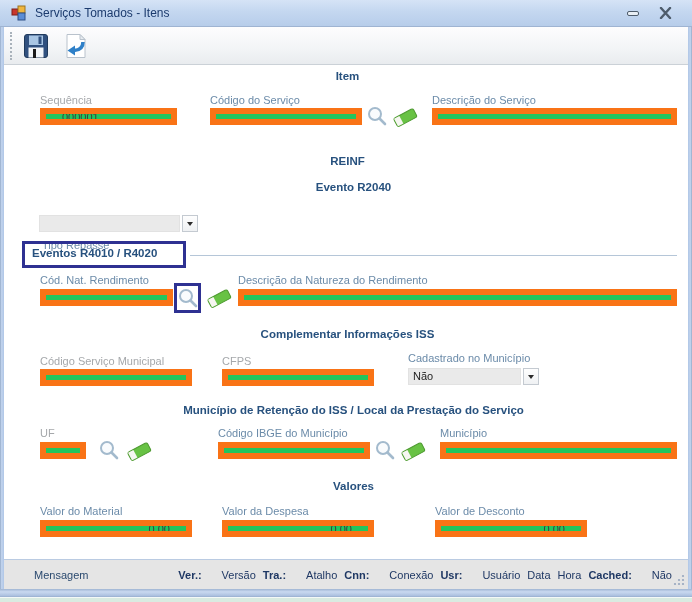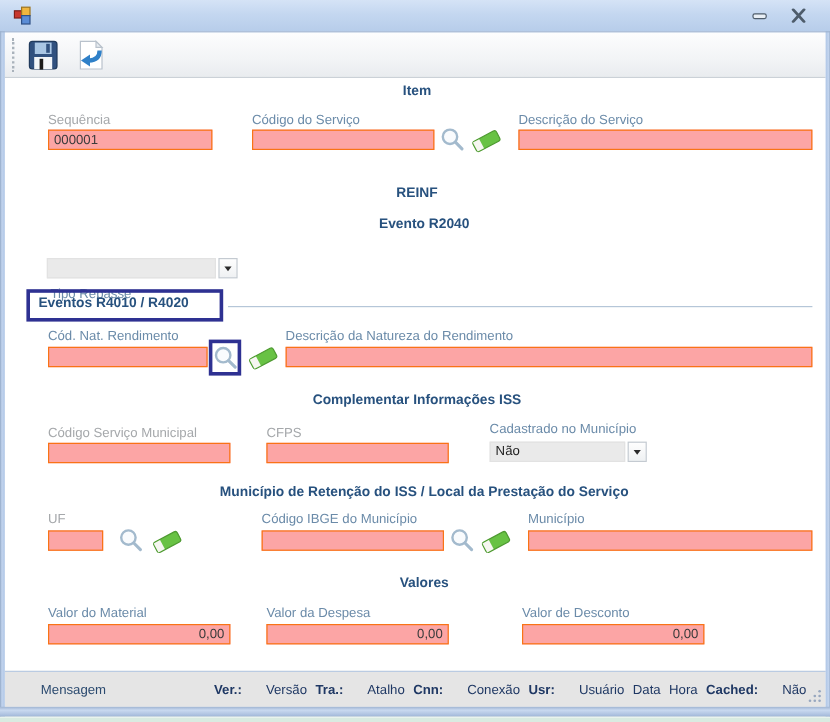--- a/index.html
+++ b/index.html
@@ -38,22 +38,22 @@
   .abs { position:absolute; }
 
   .hdr { font-size:11.5px; font-weight:bold; color:#27517E; white-space:nowrap; }
   .hline { flex:1; height:1px; background:#B5C6D8; margin-left:7px; margin-top:3px; }
   .hdr-row { display:flex; align-items:center;flex-direction:column; }
 
   .lbl { font-size:11px; white-space:nowrap; }
   .lbl-gray { color:#A5A8AB; }
   .lbl-blue { color:#6B8BA9; }
 
-  .tb-input { background:#fca5a5; border:1px solid #f97316; height:17px; font-size:11px;
-    color:#3C3C3C; font-family:"Liberation Sans",sans-serif; padding:0 4px; }
+  .tb-input { background:#22c55e; border:6px solid #f97316; height:17px; font-size:11px;
+    color:#3C3C3C; font-family:"Liberation Sans",sans-serif; padding:0 16px; }
   .tb-input.num { text-align:right; }
   .combo { background:#EAEAEA; border:1px solid #E2E2E2; height:17px; font-size:11px; color:#1E1E1E;
     padding:1px 4px 0 4px; }
   .combo-btn { height:17px; width:16px; background:linear-gradient(180deg,#FEFEFE,#EFF1F3);
     border:1px solid #C4CAD1; display:flex; align-items:center; justify-content:center; }
   .tri-down { width:0; height:0; border-left:3.5px solid transparent; border-right:3.5px solid transparent; border-top:4px solid #2B2B2B; }
   .ico-btn { background:transparent; border:none; padding:0; display:inline-flex; }
 
   .hl-box { border:3px solid #2E3192; background:transparent; }
 
@@ -77,20 +77,21 @@
   <div class="teal-strip"></div>
 
   <div class="titlebar">
     <span class="appicon">
       <svg width="16" height="16" viewBox="0 0 16 16">
         <rect x="1" y="4" width="6" height="6" fill="#C8372D" stroke="#7E1F18"></rect>
         <rect x="7" y="1" width="7" height="7" fill="#F0B63F" stroke="#9C7420"></rect>
         <rect x="7" y="8" width="7" height="7" fill="#5B8DD6" stroke="#2F5186"></rect>
       </svg>
     </span>
+    <span class="title">Serviços Tomados - Itens</span>
     <button class="cap-btn btn-min">
       <span class="min-glyph"></span>
     </button>
     <button class="cap-btn btn-close">
       <svg width="13" height="12" viewBox="0 0 13 12">
         <path d="M2 1 L11 11 M11 1 L2 11" stroke="#4E5C6B" stroke-width="2.4" stroke-linecap="round"></path>
       </svg>
     </button>
   </div>
 

